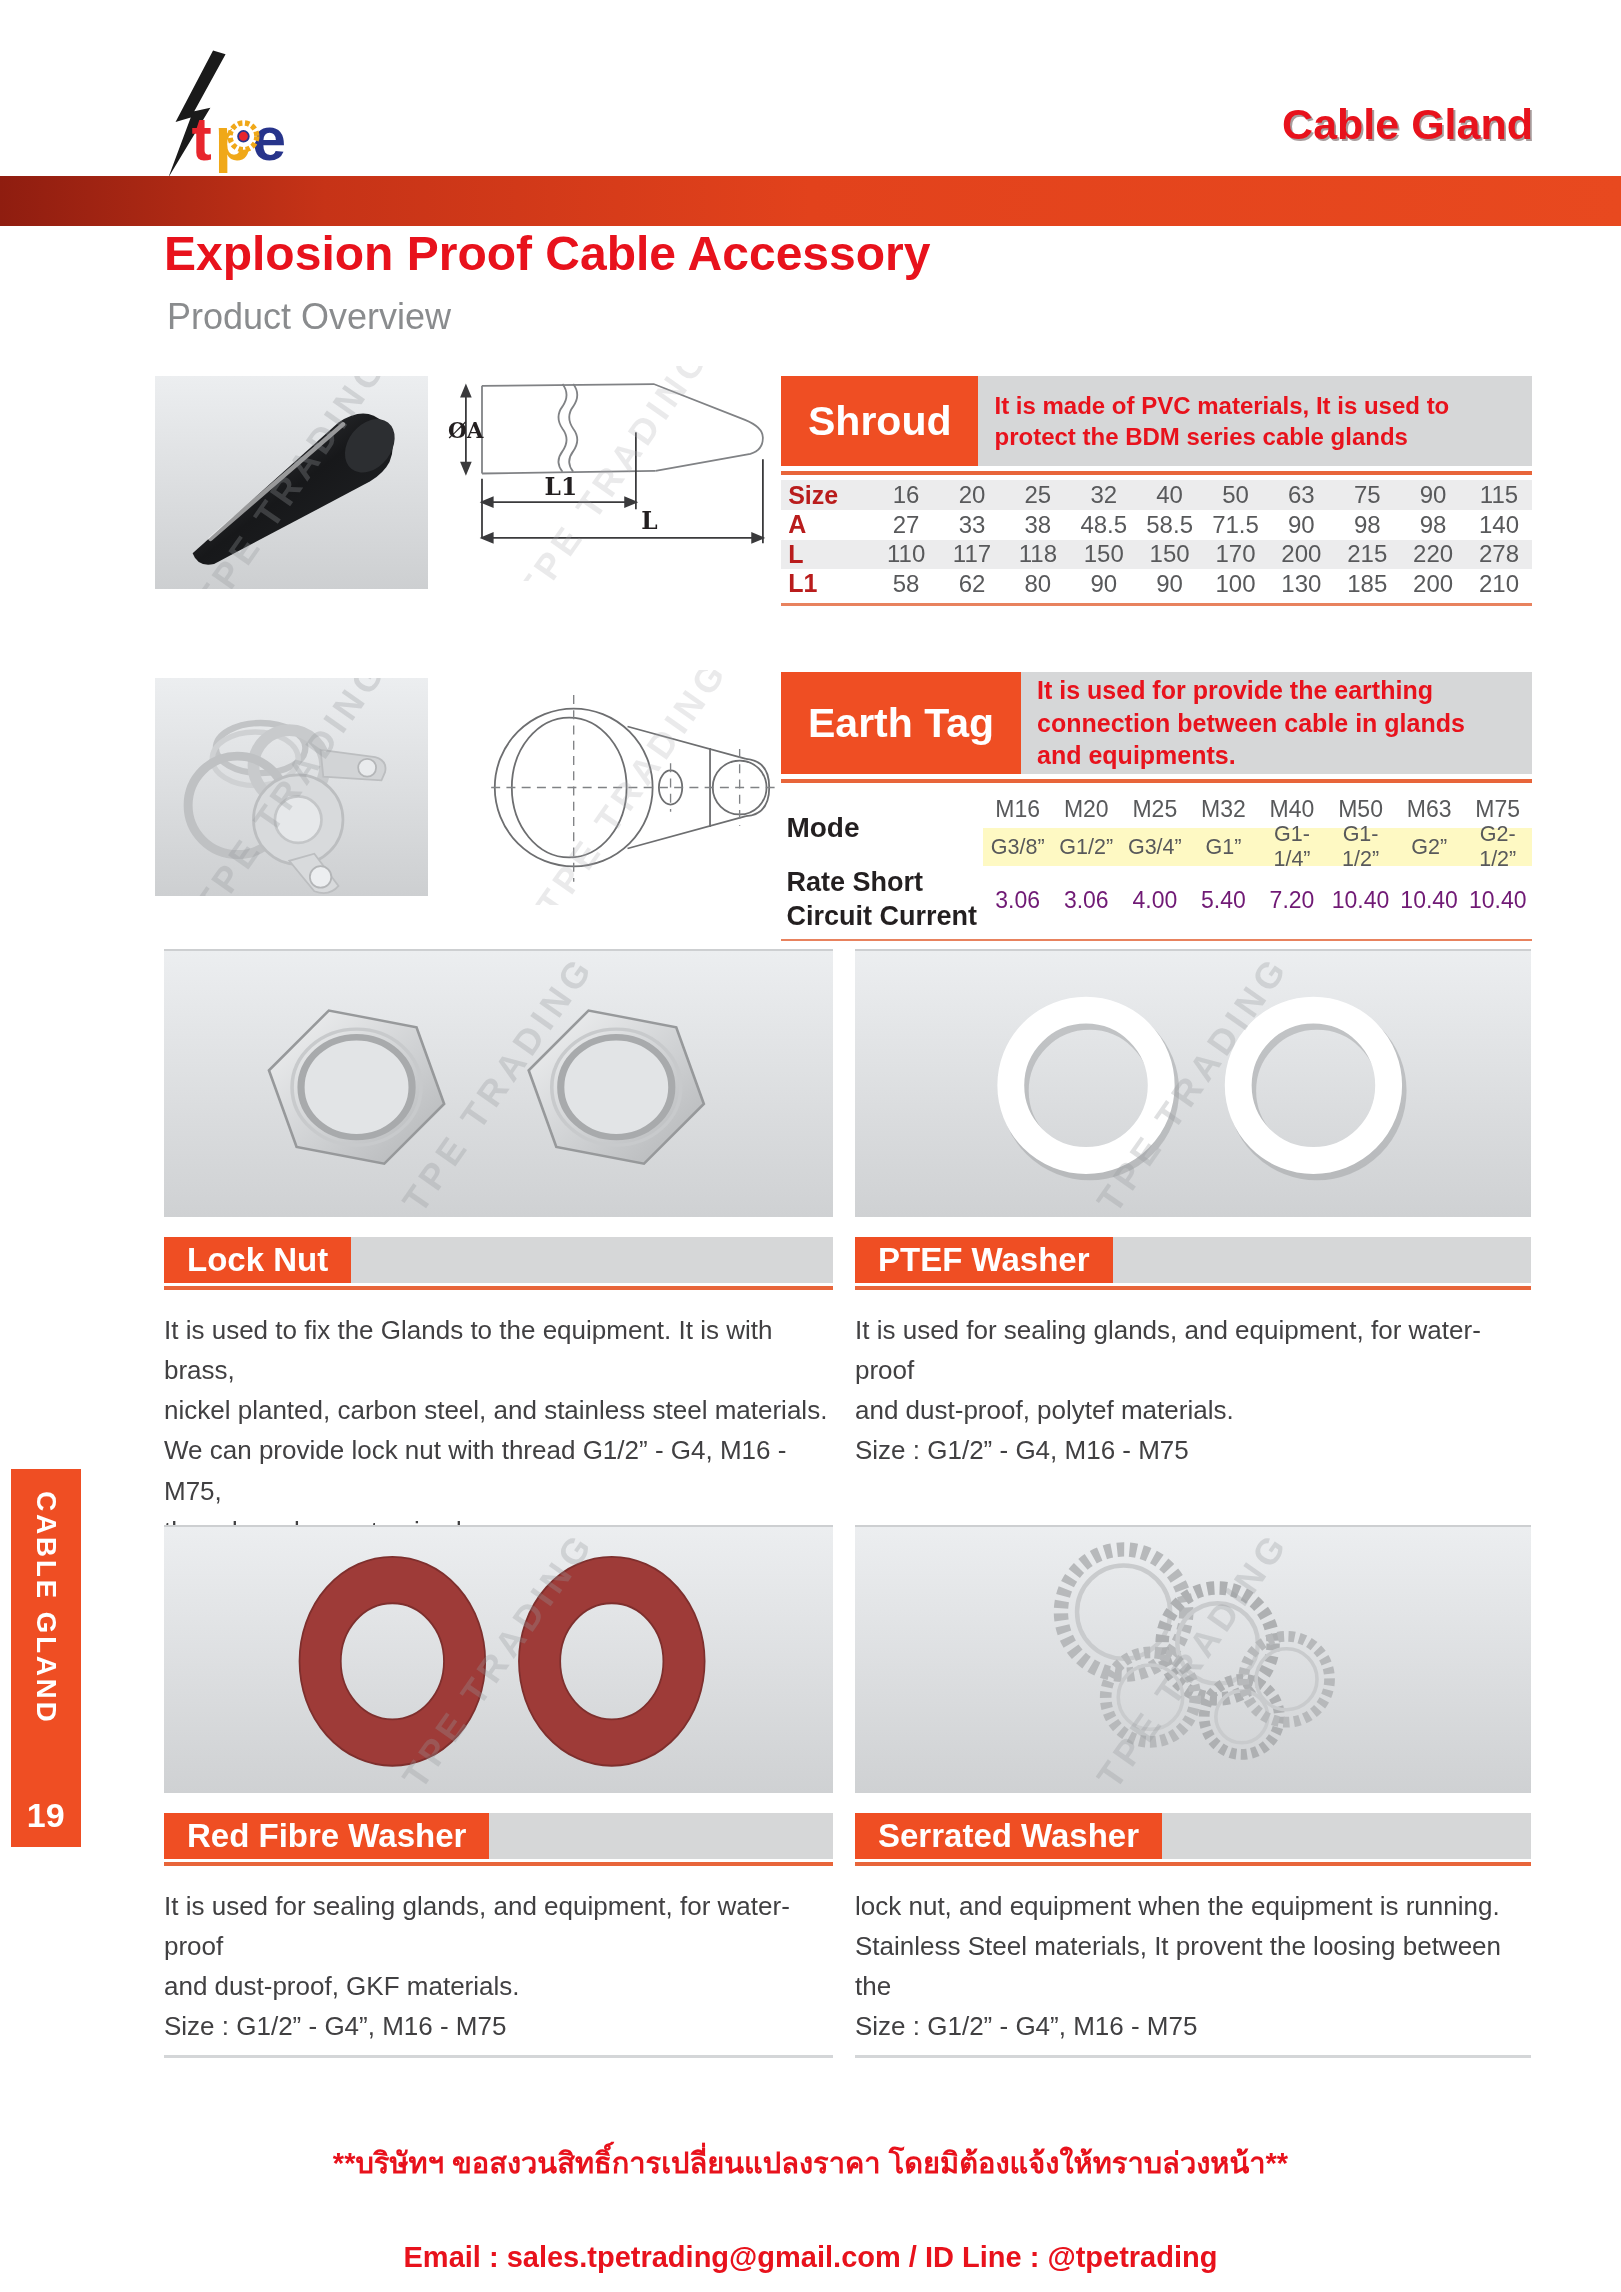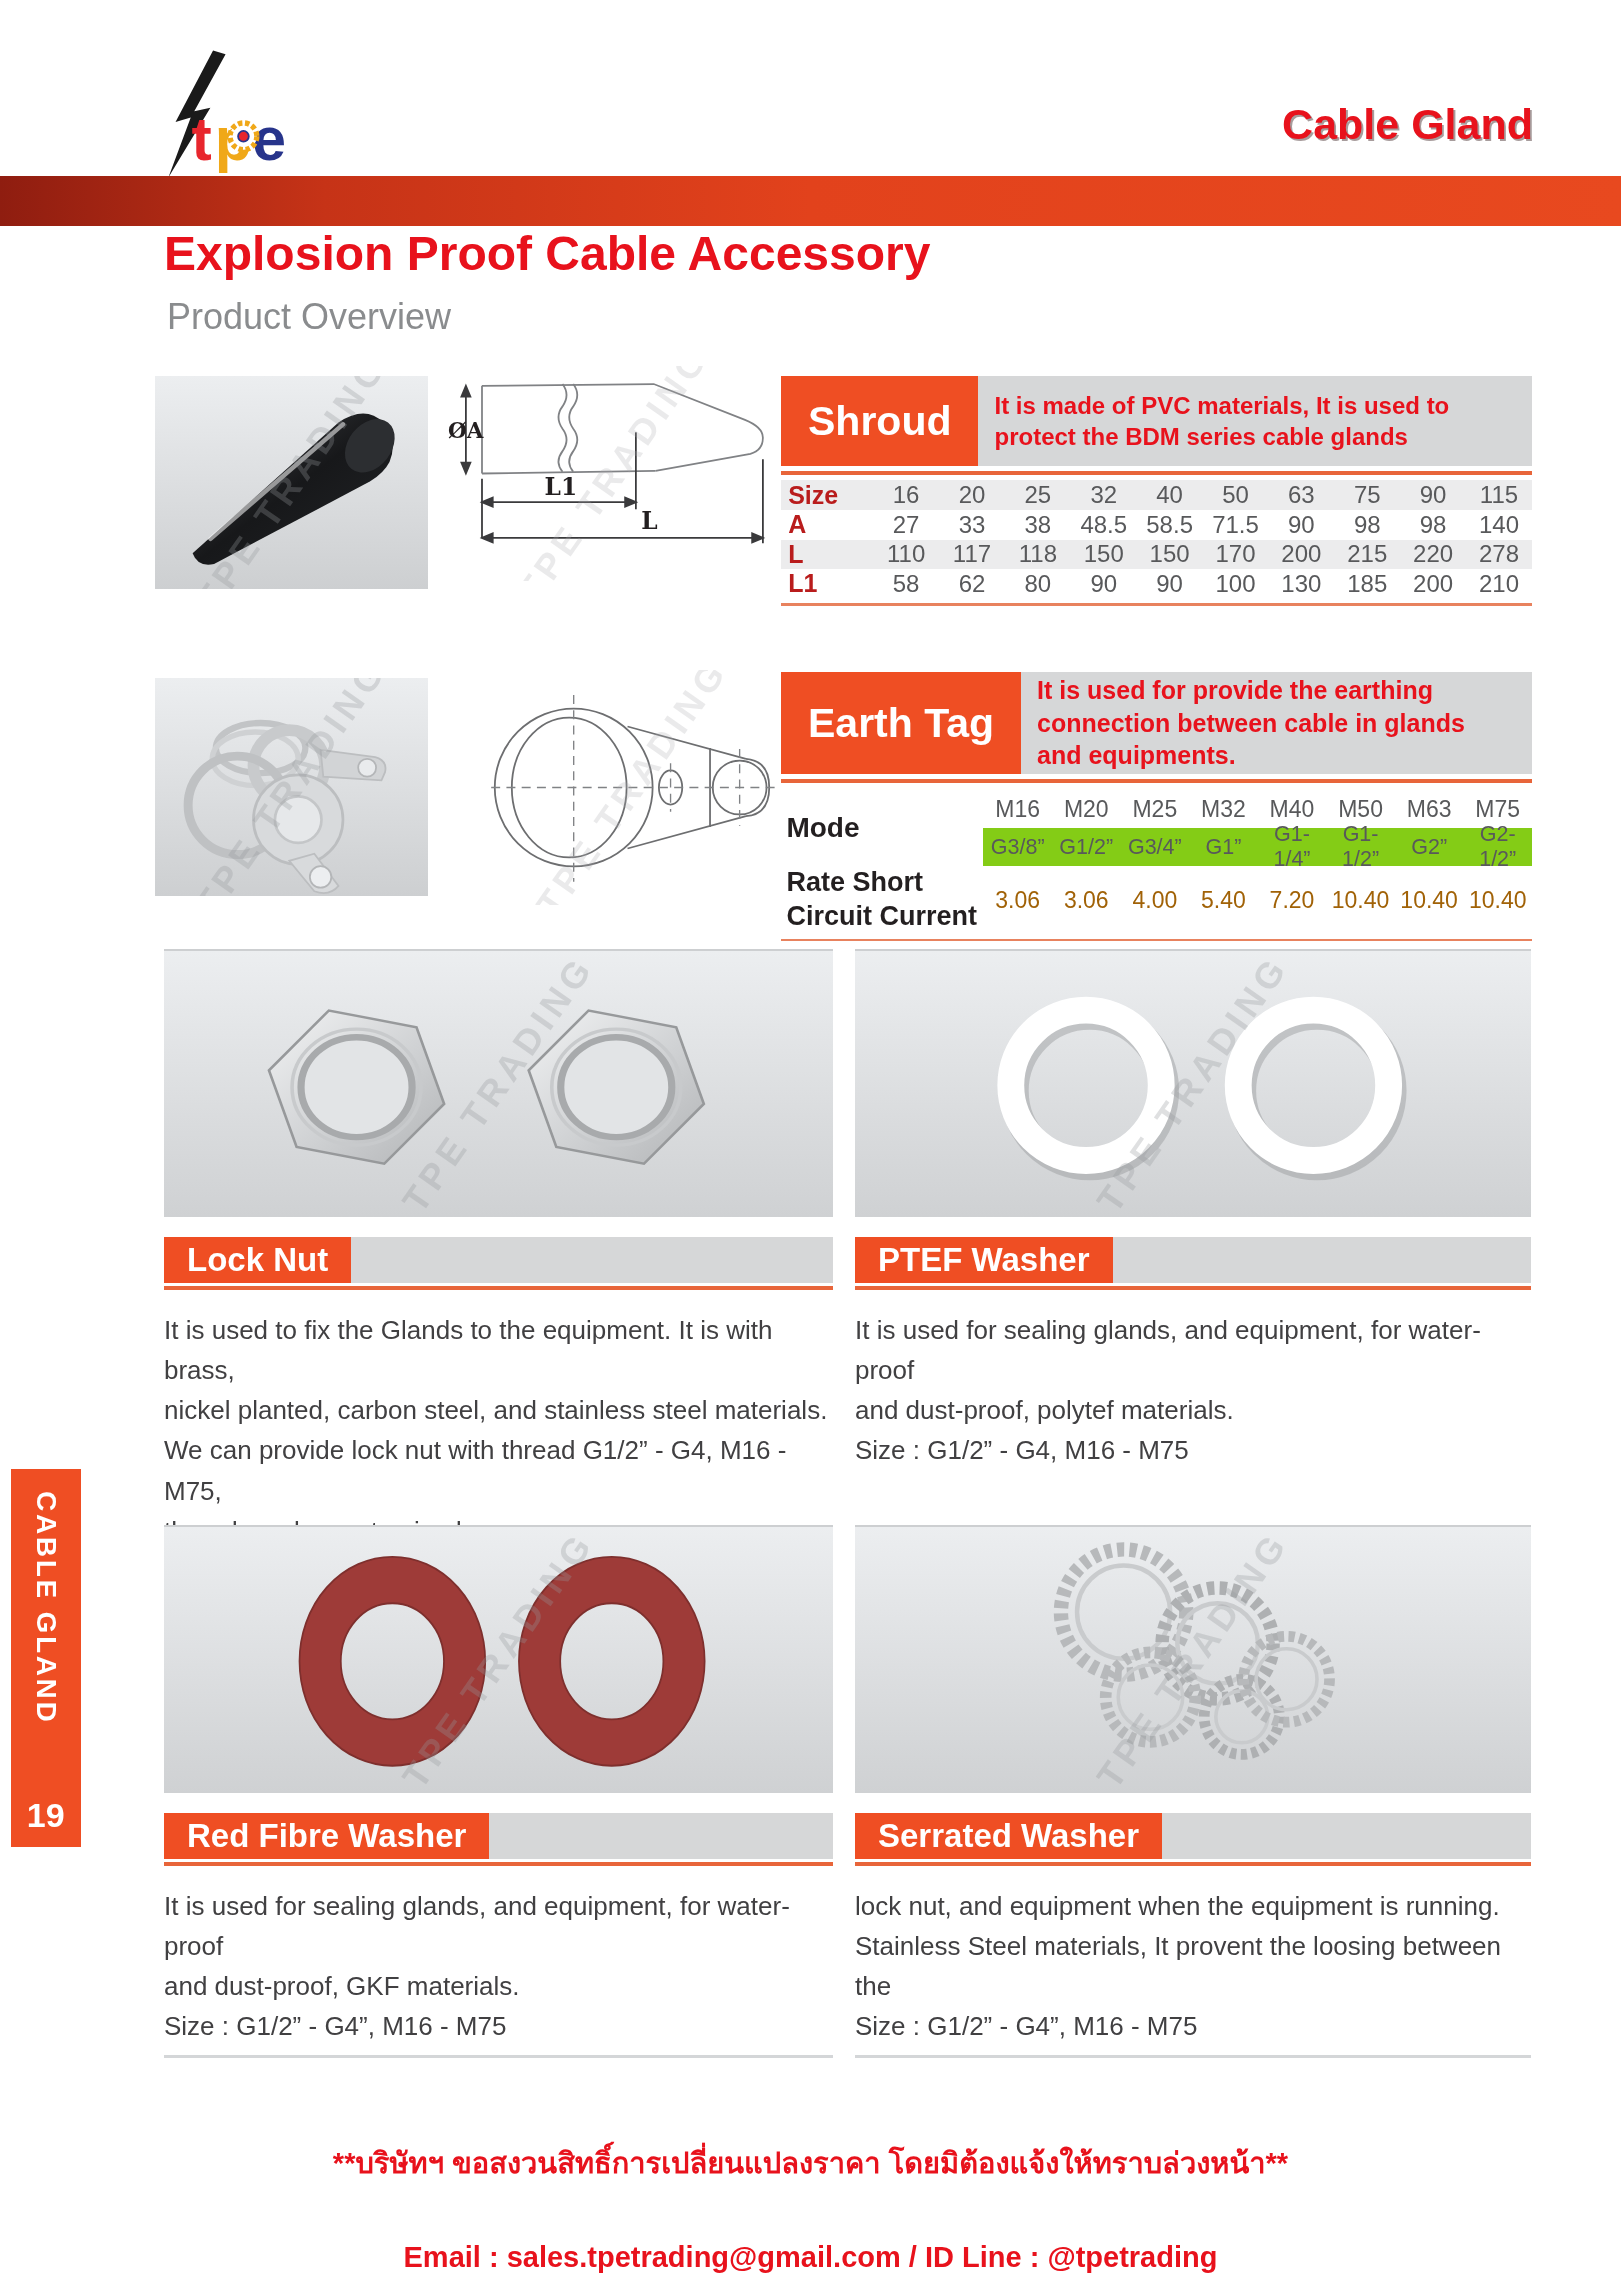--- a/index.html
+++ b/index.html
@@ -39,27 +39,27 @@
   .trow{display:flex;align-items:center;height:29.6px;}
   .trow.alt{background:#ececed;}
   .tlabel{width:85px;font-weight:bold;color:#b91c1c;padding-left:7.2px;font-size:25px;}
   .tcell{flex:1;text-align:center;color:#58595b;font-size:24px;}
 
   .mode-block{display:flex;margin-top:7.2px;}
   .mode-label{width:197px;display:flex;align-items:center;font-weight:bold;font-size:28px;
               color:#231f20;padding-left:5.4px;}
   .mode-lines{flex:1;}
   .mline{display:flex;height:38px;align-items:center;}
-  .mline.g{background:#84cc16;}
+  .mline.g{background:#fef9c3;}
   .mcell{flex:1;text-align:center;color:#58595b;font-size:23px;}
   .mline.g .mcell{font-size:21.5px;}
   .rate-block{display:flex;height:68px;align-items:center;}
   .rate-label{width:197px;font-weight:bold;font-size:27px;color:#231f20;line-height:1.25;padding-left:5.4px;}
   .rate-cells{flex:1;display:flex;}
-  .rcell{flex:1;text-align:center;color:#a16207;font-size:23px;}
+  .rcell{flex:1;text-align:center;color:#701a75;font-size:23px;}
 
   
   .card{position:absolute;}
   .pphoto{position:relative;height:266px;border-top:2.7px solid #cdcfd1;
           background:linear-gradient(180deg,#eceef0 0%,#dcdee0 55%,#cfd1d3 100%);overflow:hidden;}
   .bar{display:flex;margin-top:19.7px;height:46px;}
   .bar-title{background:#ef4e23;color:#fff;font-weight:bold;font-size:33px;
              padding:0 23px;display:flex;align-items:center;}
   .bar-fill{flex:1;background:#d6d7d8;}
   .bar-rule{height:3.6px;background:#e8653a;margin-top:3.6px;}

